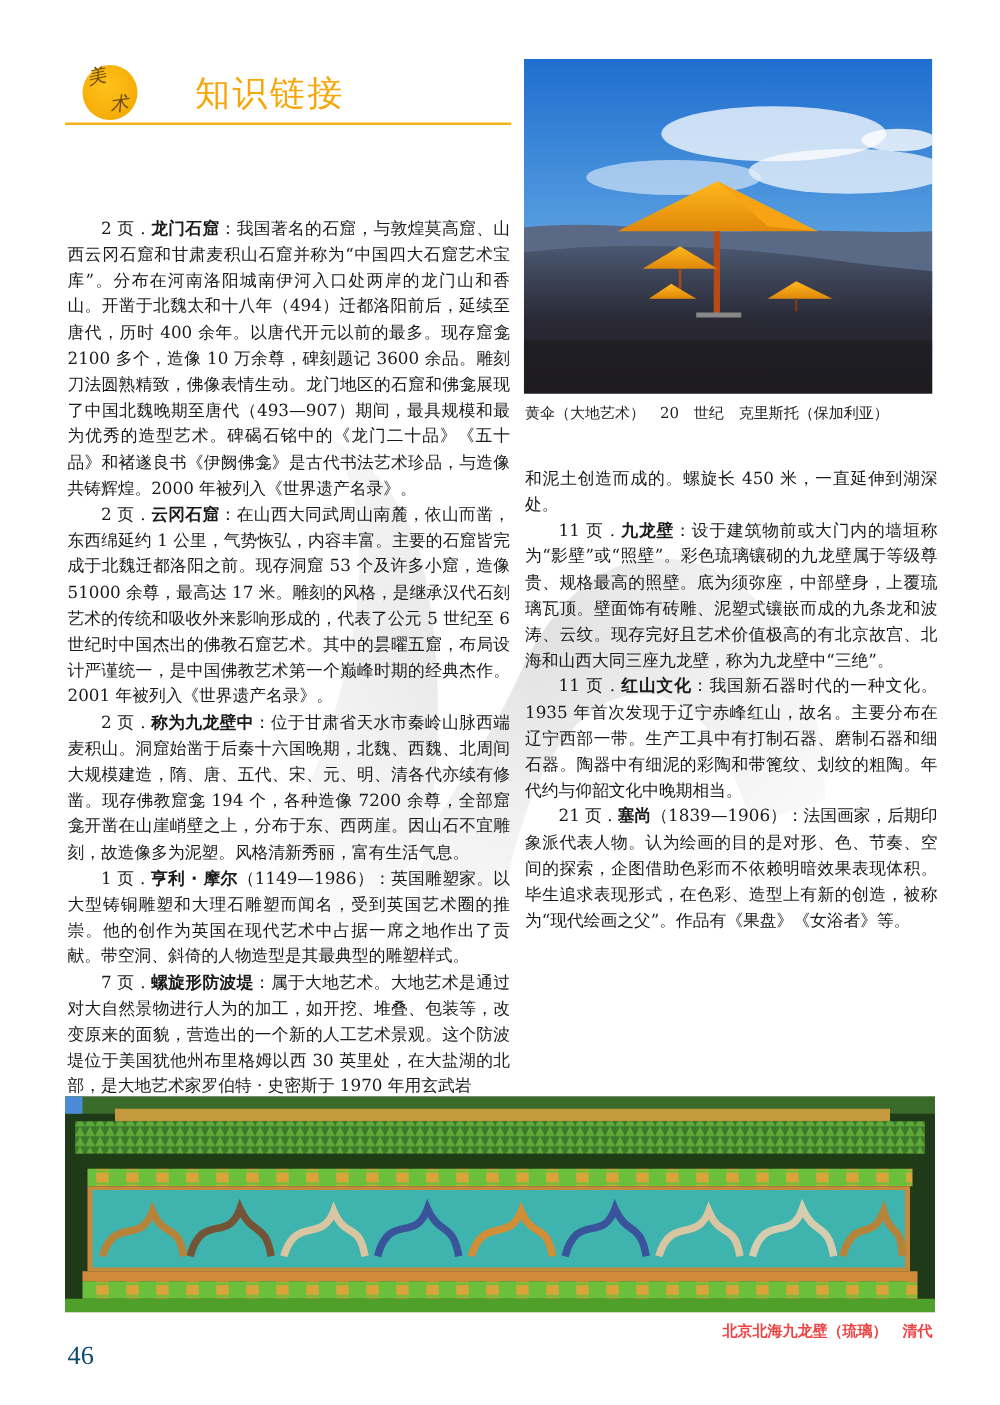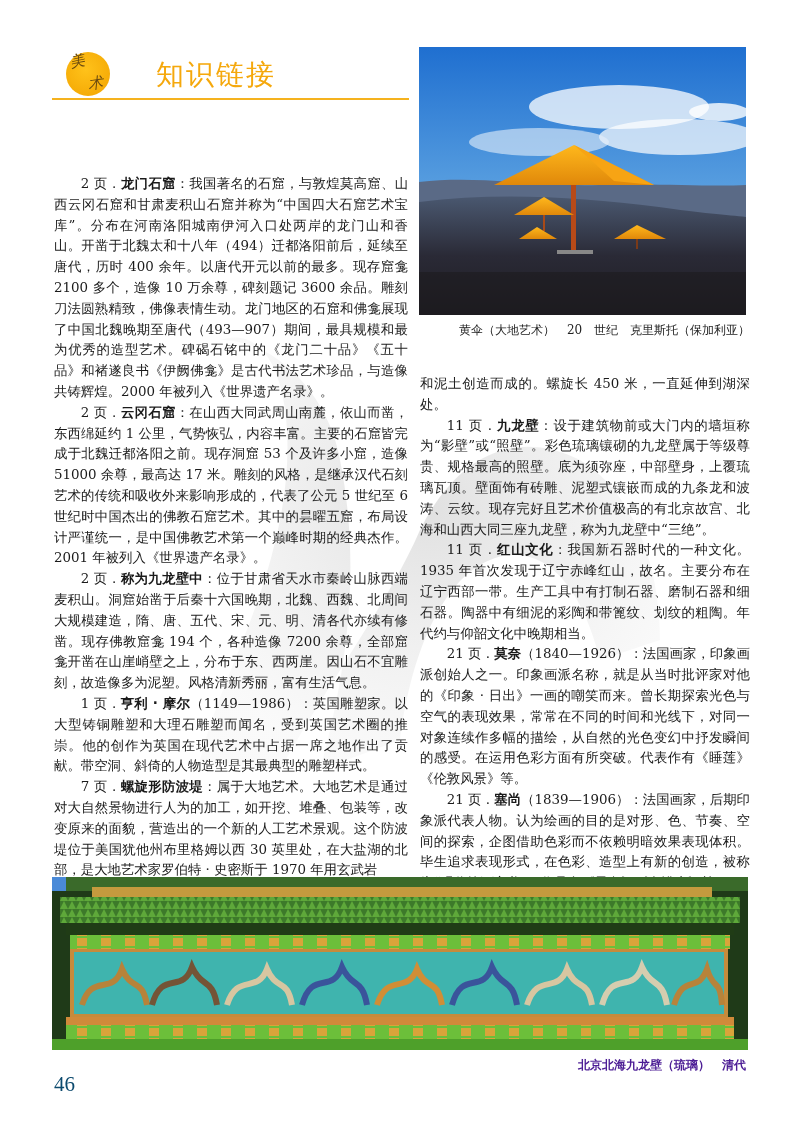--- a/index.html
+++ b/index.html
@@ -21,27 +21,27 @@
 
   
   .col { position: absolute; font-size: 13.4px; line-height: 20.8px; text-align: justify; margin-top: 28px; }
   .col.left { left: 54px; top: 146px; width: 354px; }
   .col.right { left: 420px; top: 346px; width: 330px; }
   .para { margin: 0; text-indent: 2em; }
   .para .term { font-family: "DejaVu Sans", sans-serif; font-weight: bold; }
 
   
   .photo-top { position: absolute; left: 419px; top: 47px; width: 327px; height: 268px; overflow: hidden; }
-  .caption-top { position: absolute; left: 420px; top: 322px; width: 330px; text-align: right;
+  .caption-top { position: absolute; left: 420px; top: 322px; width: 330px; text-align: left;
                  font-size: 12px; color: #222; word-spacing: 8px; }
 
   
   .photo-bottom { position: absolute; left: 52px; top: 877px; width: 696px; height: 173px; overflow: hidden; }
   .caption-bottom { position: absolute; right: 54px; top: 1057px; font-family: "DejaVu Sans", sans-serif;
-                    font-size: 12px; font-weight: bold; color: #4c1d95; }
+                    font-size: 12px; font-weight: bold; color: #ef4444; }
   .page-number { position: absolute; left: 54px; top: 1072px; font-size: 21px; color: #0c4a6e;
                  font-family: "Liberation Serif", serif; }
 </style>
 </head>
 <body>
 
 <svg class="ghost" viewBox="0 0 520 520">
   <defs>
     <radialGradient id="gg" cx="50%" cy="40%" r="60%">
       <stop offset="0%" stop-color="#c8c8c8" stop-opacity="0.55"></stop>
@@ -103,21 +103,20 @@
     <rect x="217" y="192" width="2" height="10" fill="#7a3a18"></rect>
     <rect x="0" y="225" width="327" height="43" fill="#1c1a1e" opacity="0.6"></rect>
   </svg>
 </div>
 <div class="caption-top">黄伞（大地艺术）　20 世纪　克里斯托（保加利亚）</div>
 
 <div class="col right">
   <p class="para" style="text-indent:0"><span>和泥土创造而成的。螺旋长 450 米，一直延伸到湖深处。</span></p>
   <p class="para"><span>11 页 . </span><span class="term">九龙壁</span><span>：设于建筑物前或大门内的墙垣称为“影壁”或“照壁”。彩色琉璃镶砌的九龙壁属于等级尊贵、规格最高的照壁。底为须弥座，中部壁身，上覆琉璃瓦顶。壁面饰有砖雕、泥塑式镶嵌而成的九条龙和波涛、云纹。现存完好且艺术价值极高的有北京故宫、北海和山西大同三座九龙壁，称为九龙壁中“三绝”。</span></p>
   <p class="para"><span>11 页 . </span><span class="term">红山文化</span><span>：我国新石器时代的一种文化。1935 年首次发现于辽宁赤峰红山，故名。主要分布在辽宁西部一带。生产工具中有打制石器、磨制石器和细石器。陶器中有细泥的彩陶和带篦纹、划纹的粗陶。年代约与仰韶文化中晚期相当。</span></p>
-  <p class="para"><span>21 页 . </span><span class="term">莫奈</span><span>（1840—1926）：法国画家，印象画派创始人之一。印象画派名称，就是从当时批评家对他的《印象 · 日出》一画的嘲笑而来。曾长期探索光色与空气的表现效果，常常在不同的时间和光线下，对同一对象连续作多幅的描绘，从自然的光色变幻中抒发瞬间的感受。在运用色彩方面有所突破。代表作有《睡莲》《伦敦风景》等。</span></p>
   <p class="para"><span>21 页 . </span><span class="term">塞尚</span><span>（1839—1906）：法国画家，后期印象派代表人物。认为绘画的目的是对形、色、节奏、空间的探索，企图借助色彩而不依赖明暗效果表现体积。毕生追求表现形式，在色彩、造型上有新的创造，被称为“现代绘画之父”。作品有《果盘》《女浴者》等。</span></p>
 </div>
 
 <div class="photo-bottom">
   <svg width="696" height="173" viewBox="0 0 696 173" preserveAspectRatio="none">
     <defs>
       <pattern id="tiles" width="8" height="8" patternUnits="userSpaceOnUse">
         <rect width="8" height="8" fill="#3d7a2a"></rect>
         <path d="M0 8 L4 0 L8 8" fill="#5ea83a"></path>
       </pattern>

